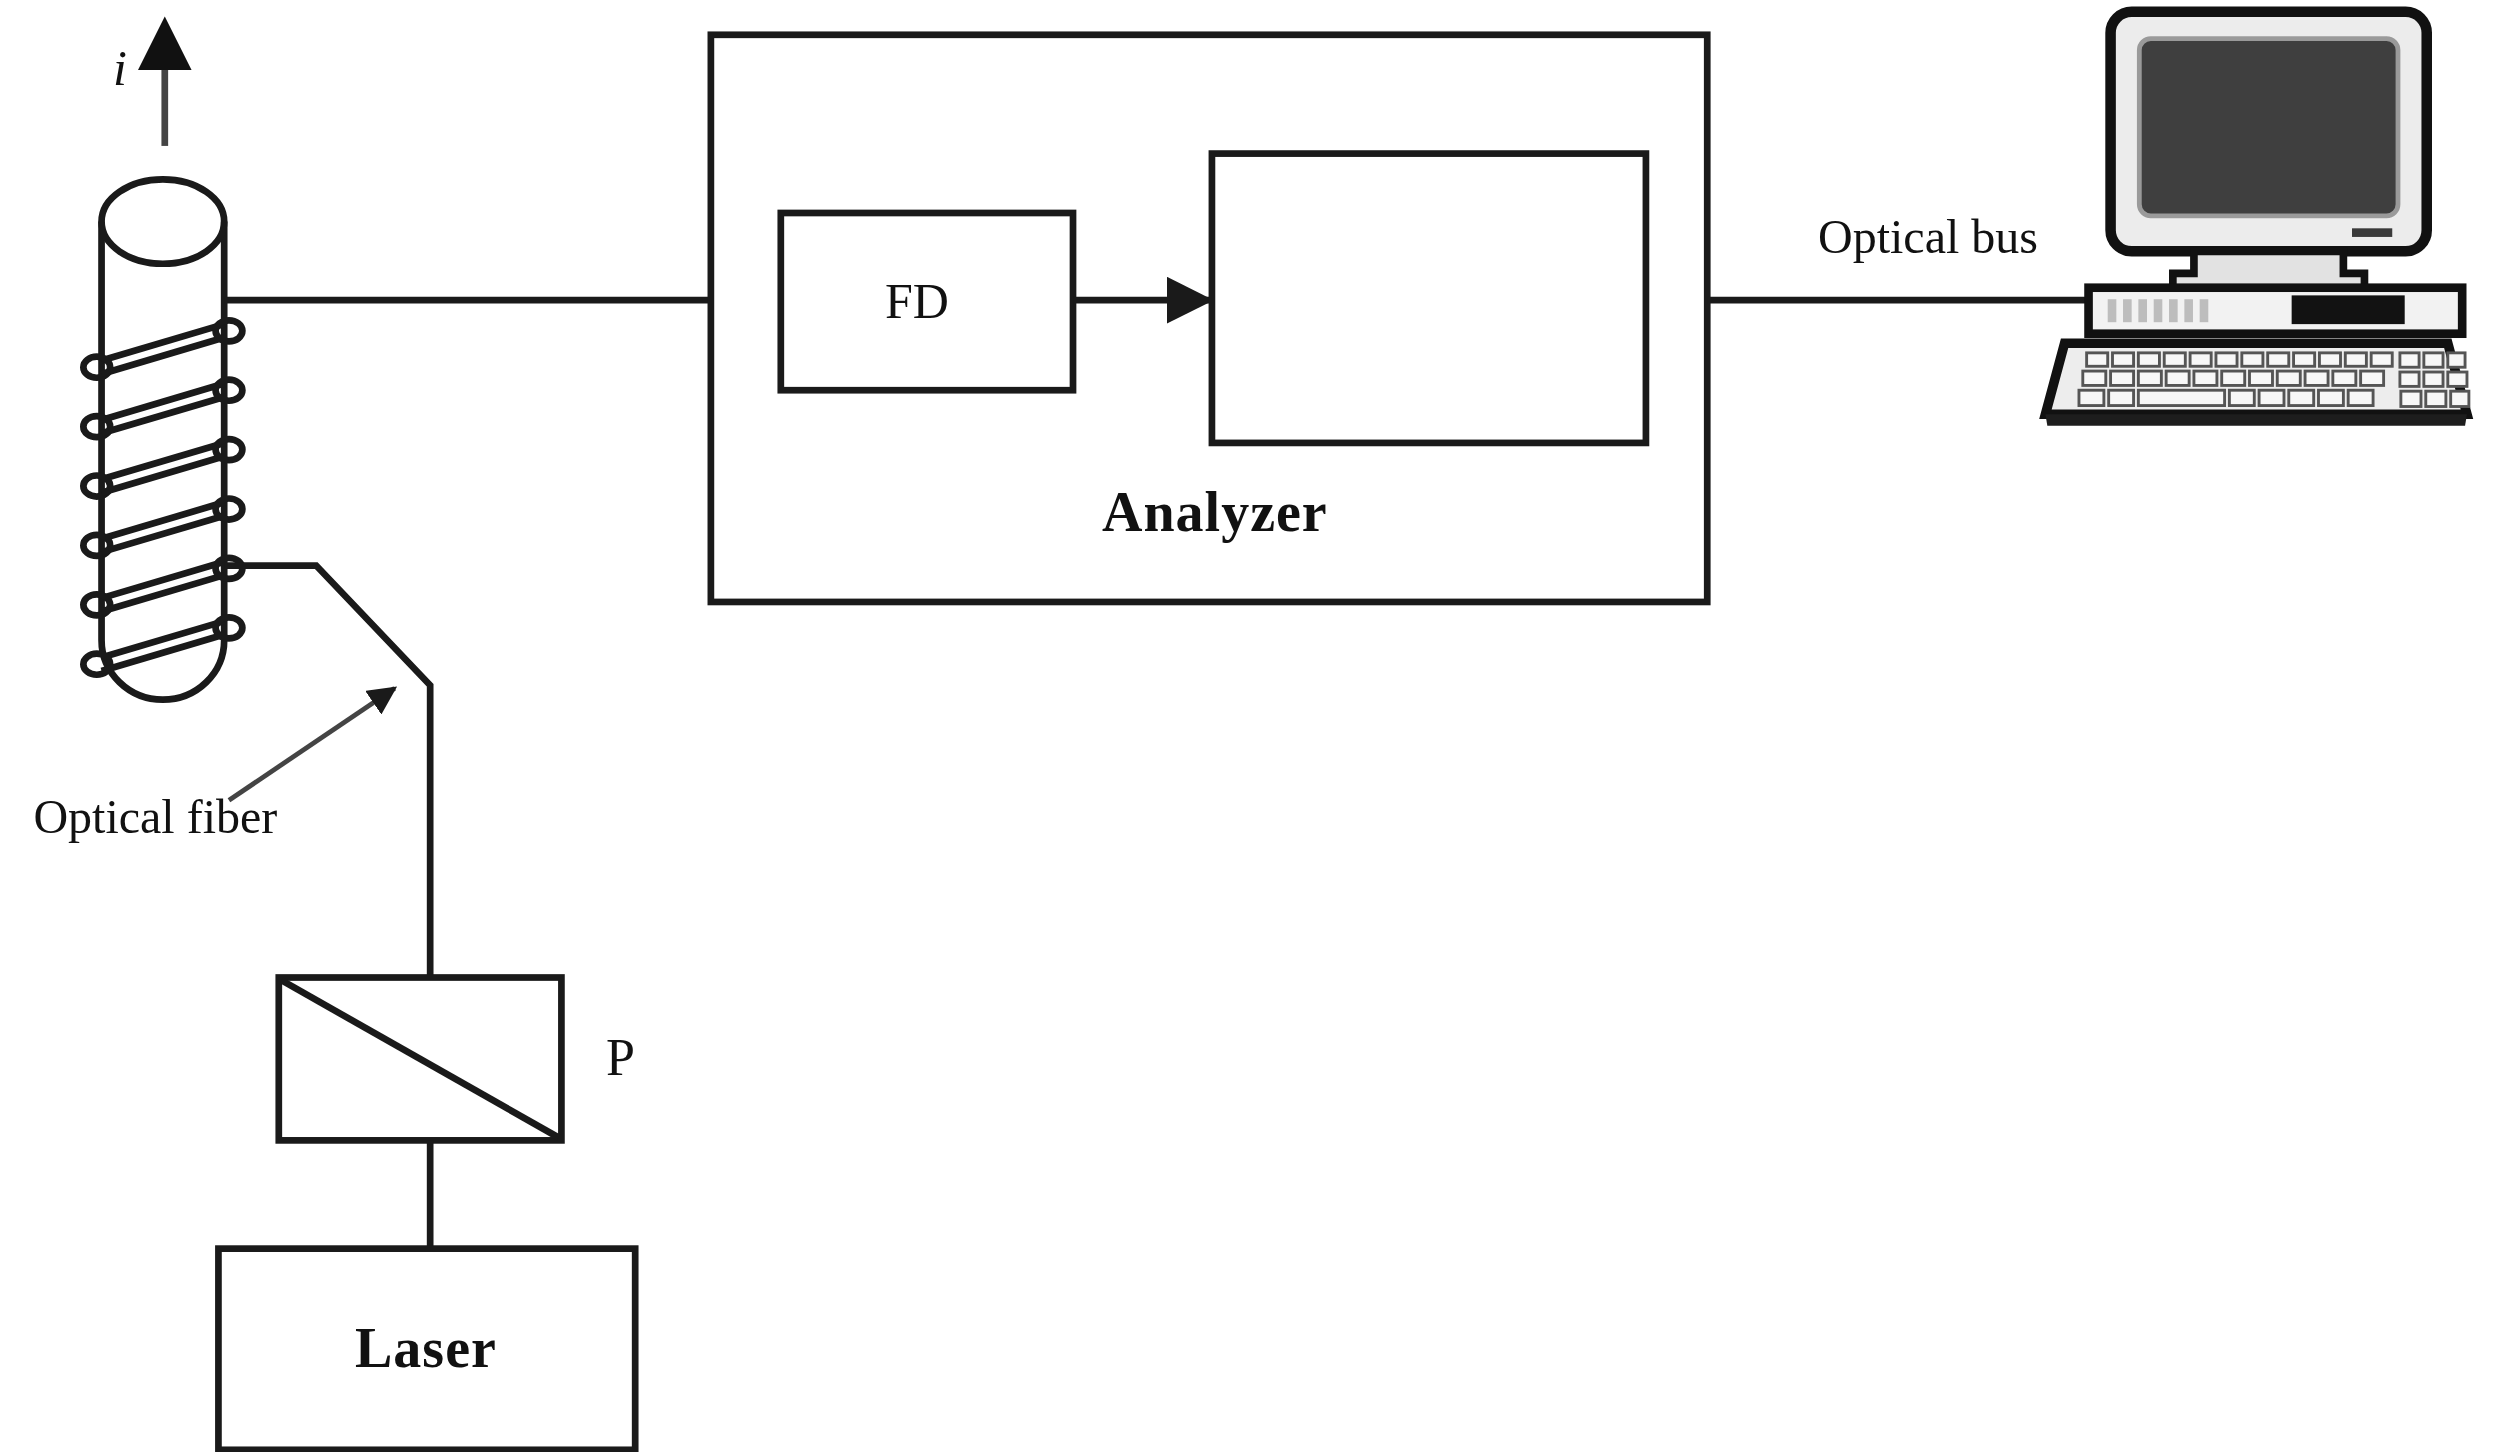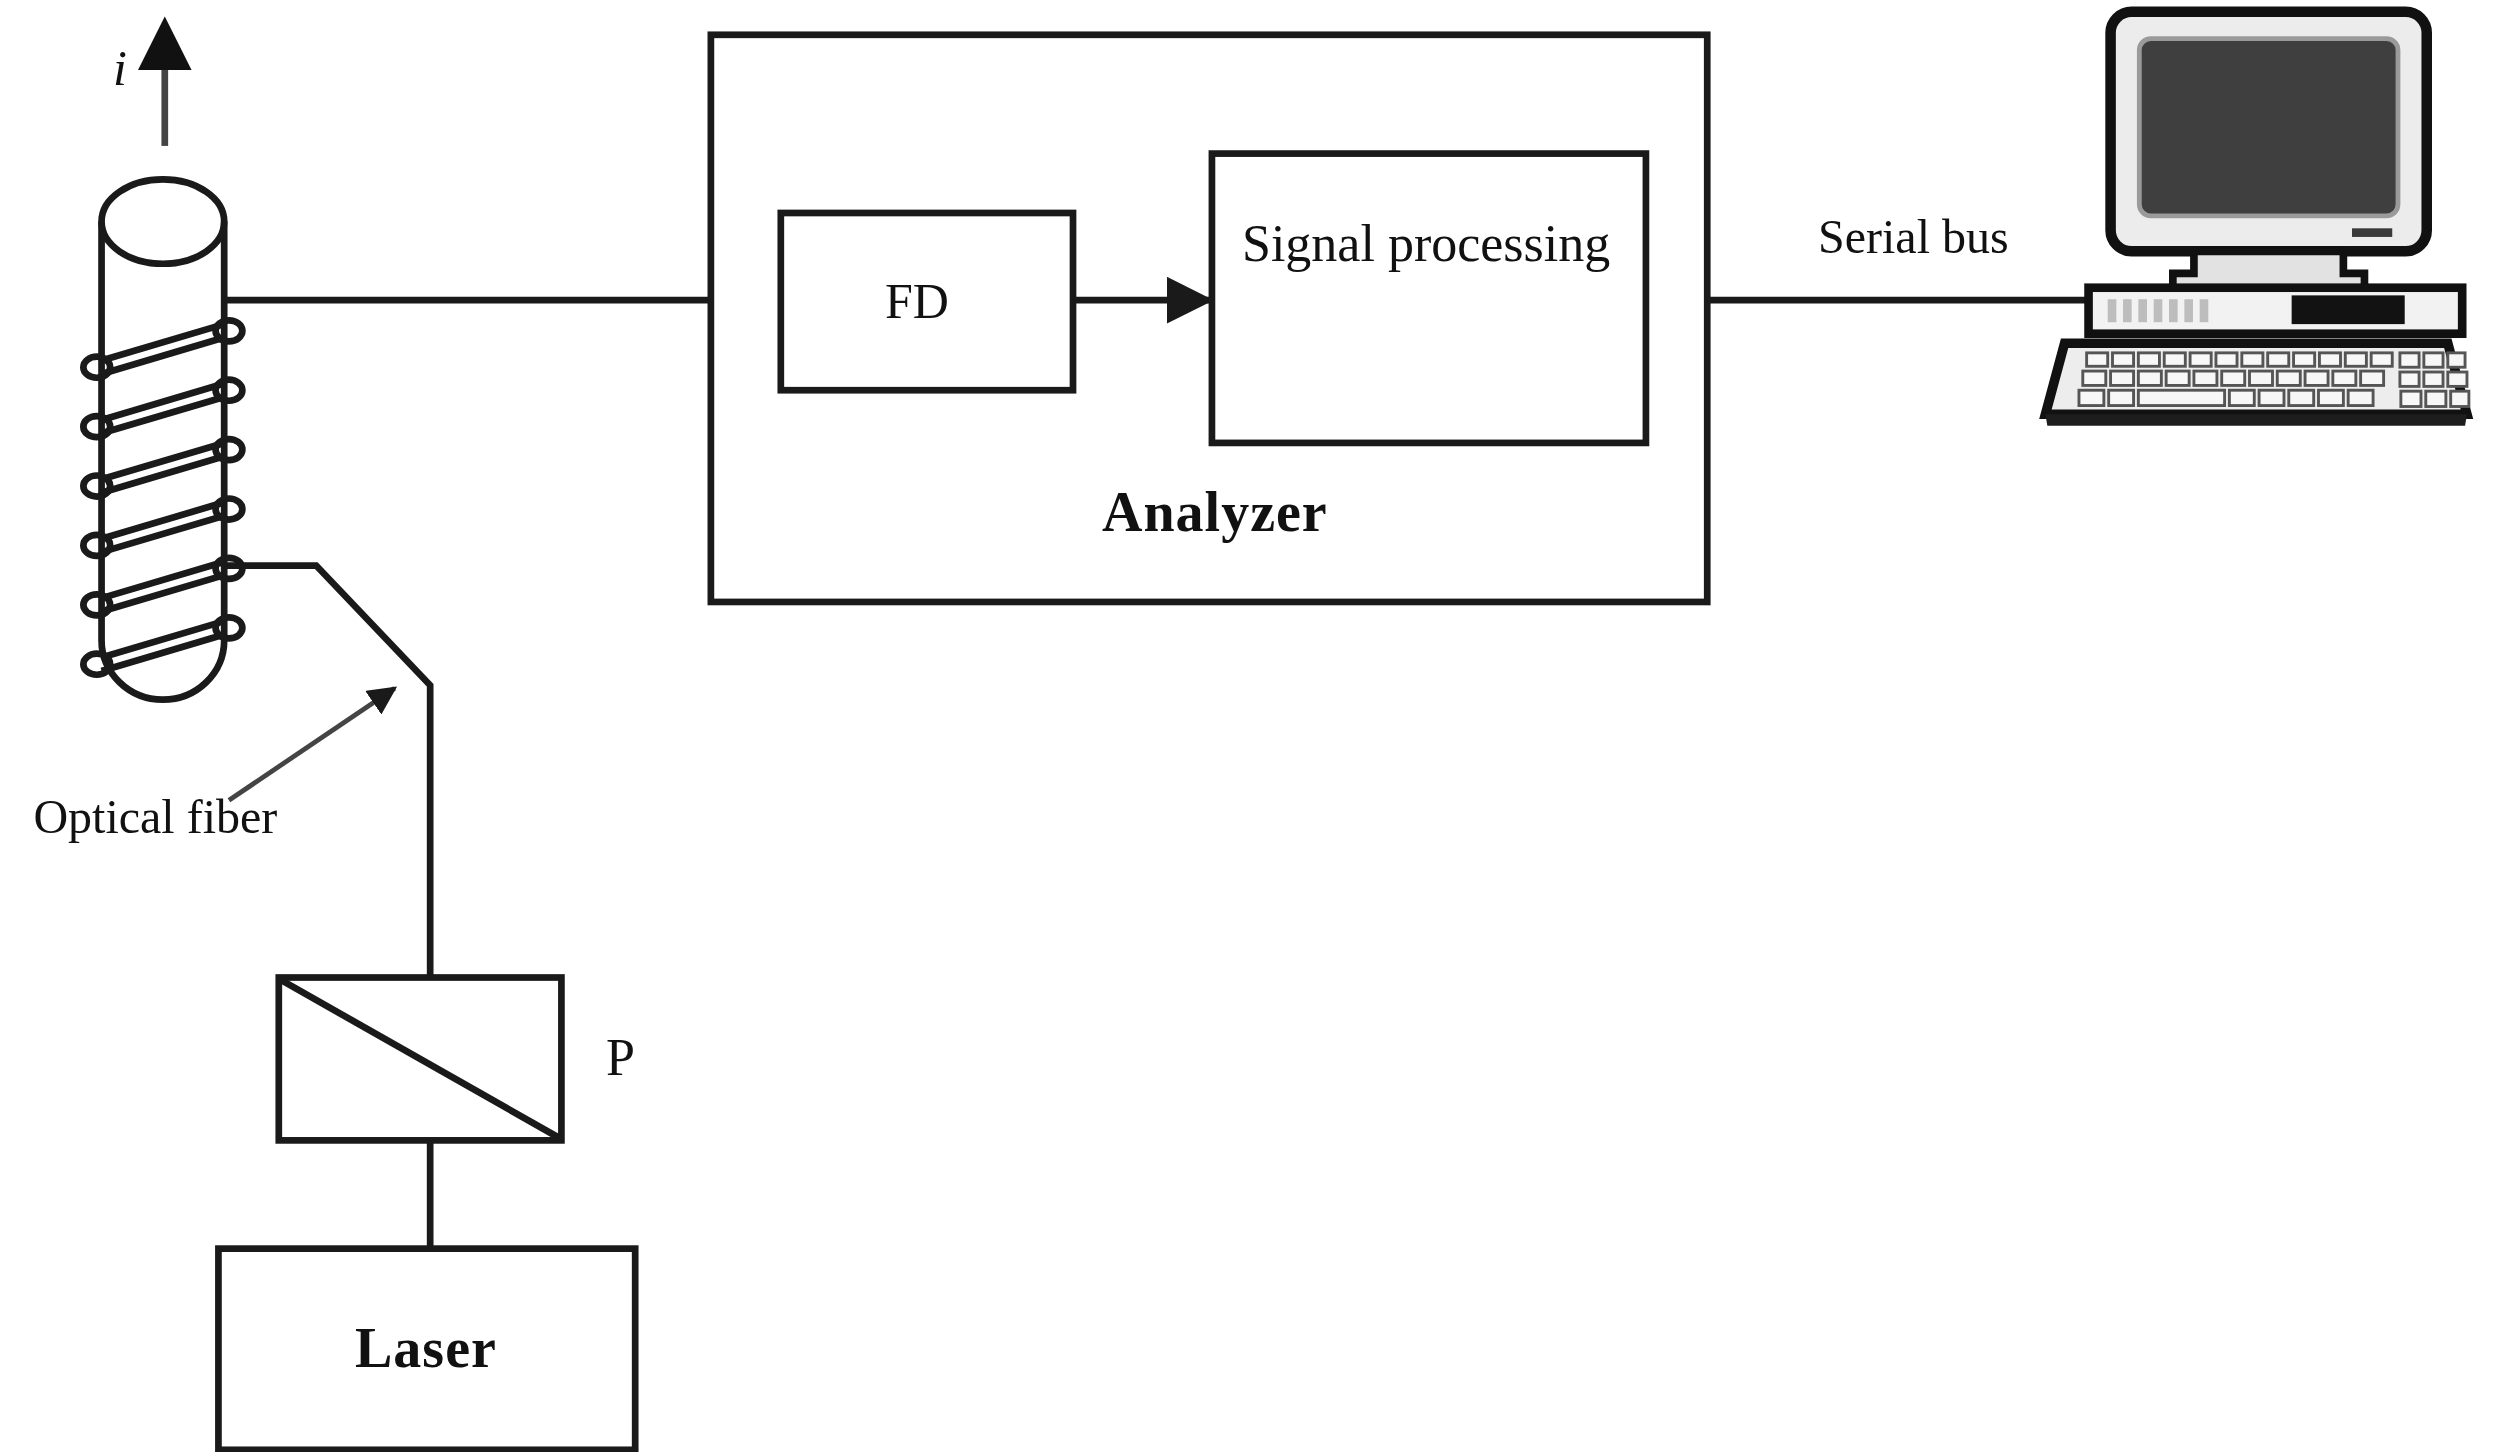--- a/index.html
+++ b/index.html
@@ -181,24 +181,23 @@
       </g>
     </g>
   </svg>
 
   <div class="lbl lbl-i" style="left:113px; top:43px;">i</div>
 
   <div class="lbl lbl-optfiber" style="left:13.4px; top:793px;margin-left:20px;">Optical fiber</div>
 
   <div class="lbl lbl-fd" style="left:885px; top:276px;">FD</div>
 
-  <div class="lbl lbl-sp" style="left:1242px; top:218px;">Signal processing</div>
 
   <div class="lbl lbl-analyzer" style="left:1102px; top:484px;">Analyzer</div>
 
-  <div class="lbl lbl-serial" style="left:1818px; top:213px;">Serial bus</div>
+  <div class="lbl lbl-serial" style="left:1818px; top:213px;">Optical bus</div>
 
   <div class="lbl lbl-p" style="left:606px; top:1032px;">P</div>
 
   <div class="lbl lbl-laser" style="left:337px; top:1320px;">Laser</div>
 
 </div>
 
 
 </body></html>

